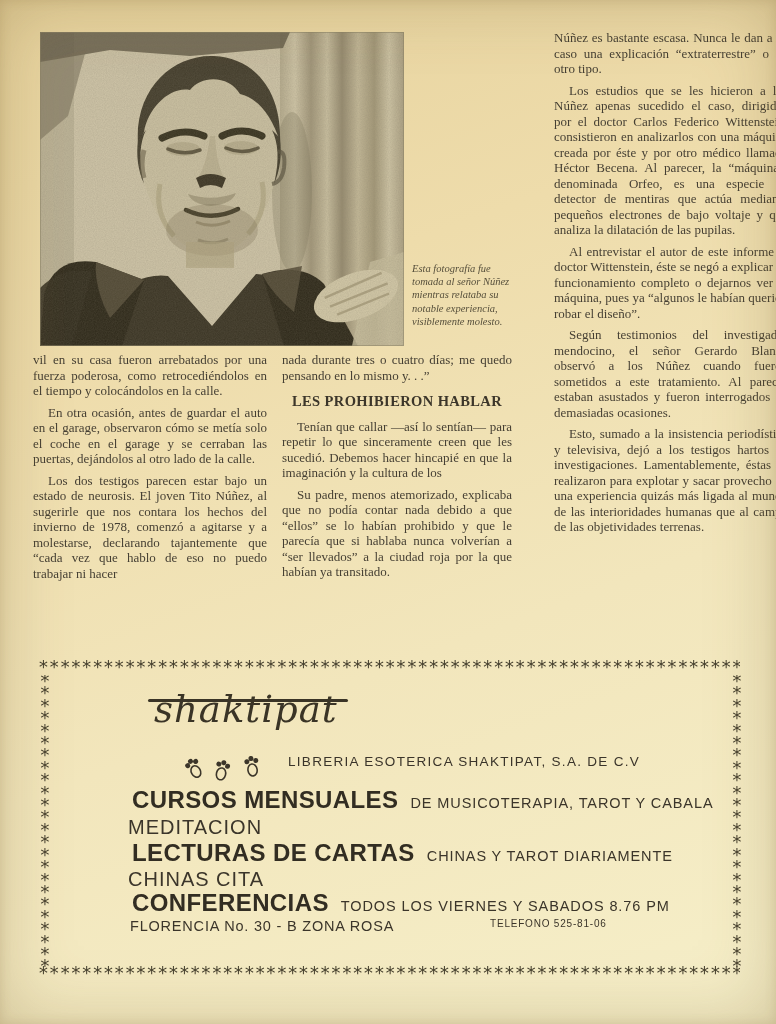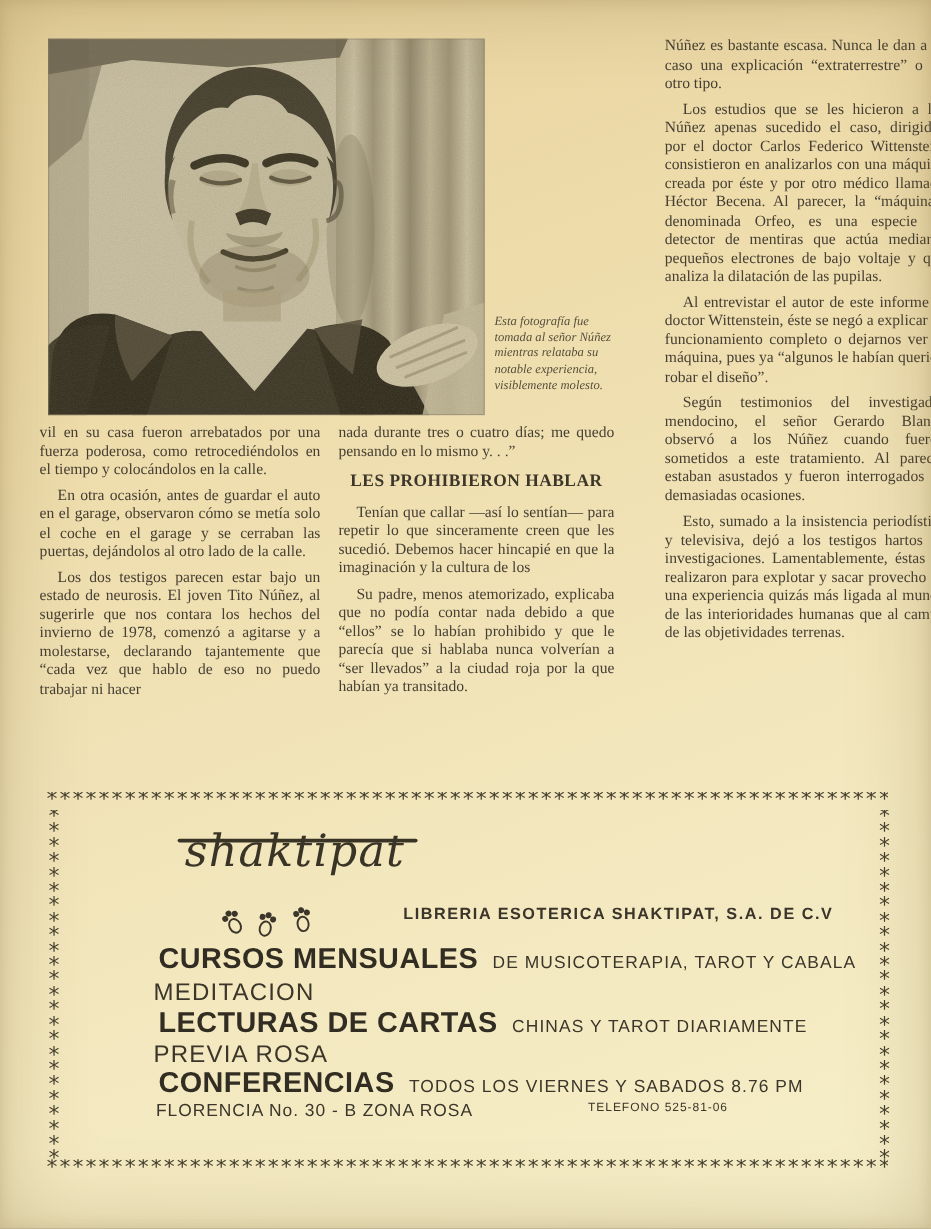--- a/index.html
+++ b/index.html
@@ -57,21 +57,21 @@
     color:#3a3426;letter-spacing:1px;
   }
   .ad-logo .logo-bar{
     position:absolute;left:-6px;right:-10px;top:11px;height:3px;
     background:#3a3426;border-radius:2px;
   }
   .footprints{position:absolute;left:146px;top:88px;width:100px;height:36px;}
 
   .store-name{
     position:absolute;left:258px;top:94px;
-    font-size:13.5px;font-weight:bold;letter-spacing:1.3px;color:#3a342a;margin-left:48px;
+    font-size:13.5px;font-weight:normal;letter-spacing:1.3px;color:#3a342a;
   }
   .ad-row{position:absolute;white-space:nowrap;}
   .ad-bold{font-size:24px;font-weight:bold;letter-spacing:.4px;color:#322d22;}
   .ad-rest{font-size:14.5px;letter-spacing:.9px;margin-left:12px;color:#3b352a;}
   .ad-plain{font-size:20px;letter-spacing:1px;color:#3b352a;}
   .row-courses{left:102px;top:126px;}
   .row-meditation{left:98px;top:156px;}
   .row-readings{left:102px;top:179px;}
   .row-appointment{left:98px;top:208px;}
   .row-conferences{left:102px;top:229px;}
@@ -259,21 +259,21 @@
 
     <div class="store-name">LIBRERIA ESOTERICA SHAKTIPAT, S.A. DE C.V</div>
 
     <div class="ad-row row-courses">
       <span class="ad-bold">CURSOS MENSUALES</span><span class="ad-rest">DE MUSICOTERAPIA, TAROT Y CABALA</span>
     </div>
     <div class="ad-row row-meditation ad-plain">MEDITACION</div>
     <div class="ad-row row-readings">
       <span class="ad-bold">LECTURAS DE CARTAS</span><span class="ad-rest">CHINAS Y TAROT DIARIAMENTE</span>
     </div>
-    <div class="ad-row row-appointment ad-plain">PREVIA ROSA</div>
+    <div class="ad-row row-appointment ad-plain">CHINAS CITA</div>
     <div class="ad-row row-conferences">
       <span class="ad-bold">CONFERENCIAS</span><span class="ad-rest">TODOS LOS VIERNES Y SABADOS 8.76 PM</span>
     </div>
     <div class="ad-row row-address">
       <span class="address">FLORENCIA No. 30 - B ZONA ROSA</span>
       <span class="phone">TELEFONO 525-81-06</span>
     </div>
   </div>
 
 </div>

